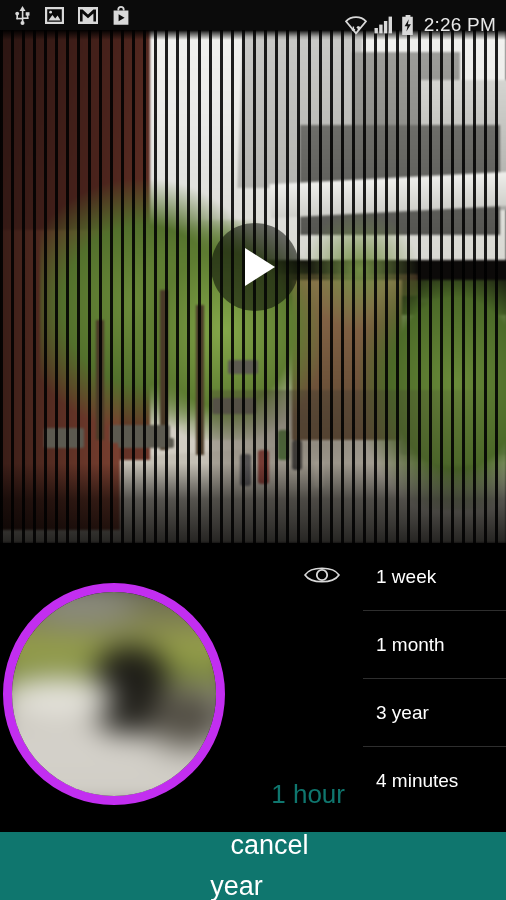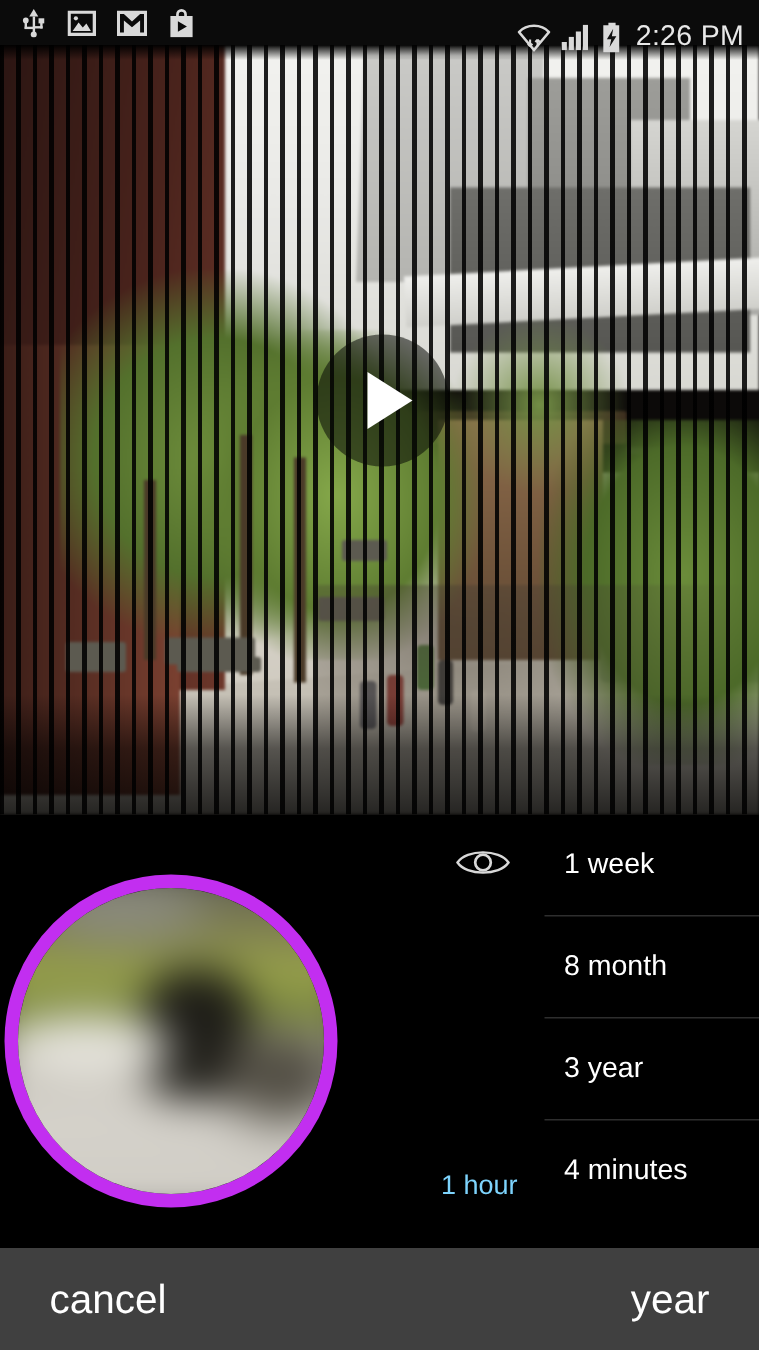--- a/index.html
+++ b/index.html
@@ -276,22 +276,22 @@
     left: 303px; top: 562px;
     z-index: 22;
   }
 
   .current-value {
     position: absolute;
     left: 120px;
     top: 781px;
     width: 225px;
     text-align: right;
-    color: #7dd3fc;
-    font-size: 18px;
+    color: #0f766e;
+    font-size: 26px;
     line-height: 1;
     z-index: 22;
   }
 
   .opt-list {
     position: absolute;
     left: 363px; top: 543px;
     width: 143px;
     height: 289px;
     z-index: 22;
@@ -309,25 +309,26 @@
     white-space: nowrap;
   }
   .opt-item:last-child { border-bottom: none; }
 
   
   .actionbar {
     position: absolute;
     left: 0; bottom: 0;
     width: 506px;
     height: 68px;
-    background: #404040;
+    background: #0f766e;
     display: flex;
     align-items: center;
     justify-content: space-between;
     z-index: 30;
+    flex-direction: column;
   }
   .act-btn {
     color: #ffffff;
     font-size: 27px;
     line-height: 1;
     background: transparent;
     border: 0;
     padding: 0;
     font-family: "Liberation Sans", sans-serif;
     cursor: pointer;
@@ -466,21 +467,21 @@
     </svg>
   </span>
 
   <div class="current-value">1 hour</div>
 
   <div class="opt-list">
     <div class="opt-item">
       <span>1 week</span>
     </div>
     <div class="opt-item">
-      <span>8 month</span>
+      <span>1 month</span>
     </div>
     <div class="opt-item">
       <span>3 year</span>
     </div>
     <div class="opt-item">
       <span>4 minutes</span>
     </div>
   </div>
 
   <div class="actionbar">

